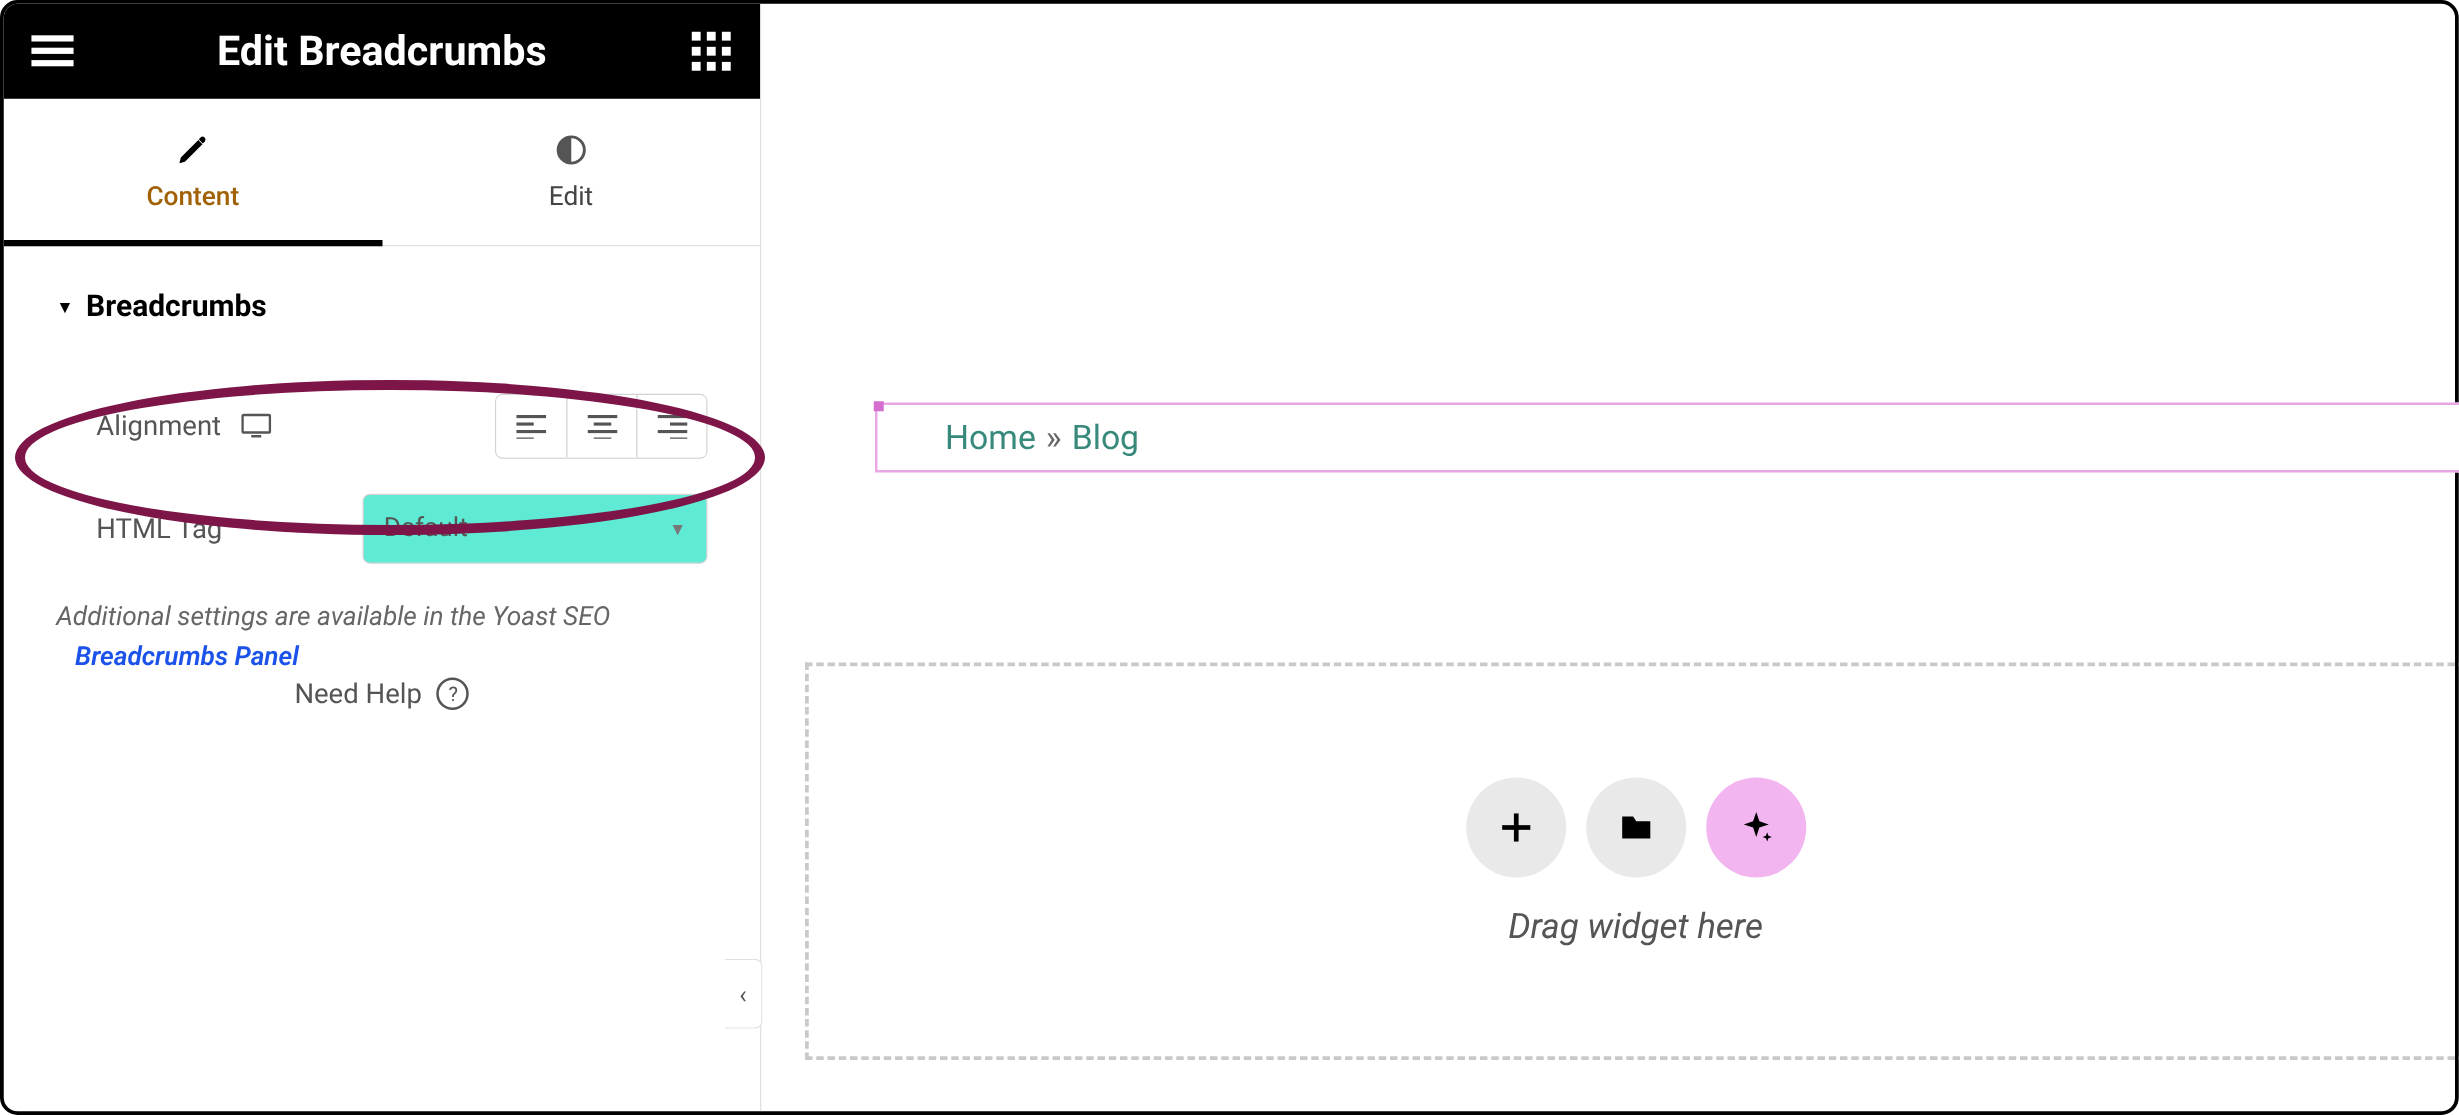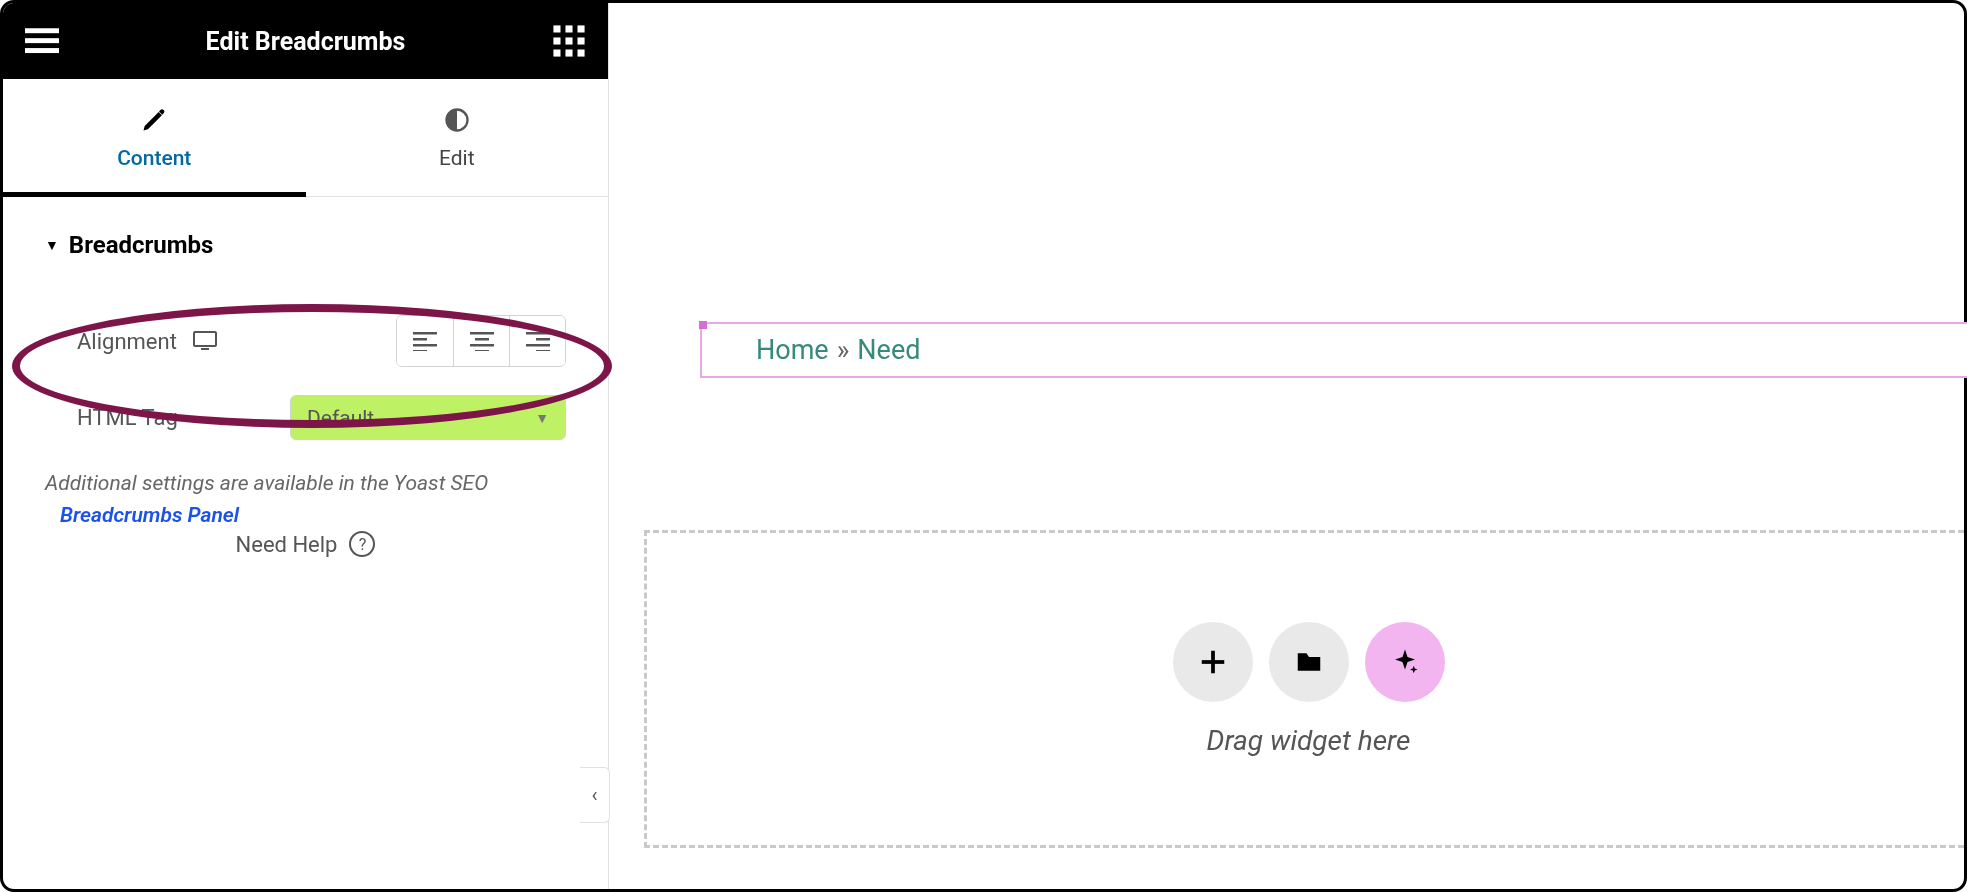--- a/index.html
+++ b/index.html
@@ -26,41 +26,41 @@
   .panel-header {
     background: #000;
     color: #fff;
     height: 76px;
     display: flex;
     align-items: center;
     justify-content: space-between;
     padding: 0 22px;
   }
   .panel-header .hdr-icon { width: 34px; height: 34px; display:flex; align-items:center; justify-content:center; cursor:pointer; }
-  .panel-title { font-size: 25px; font-weight: 700; }
+  .panel-title { font-size: 33px; font-weight: 700; }
 
   
   .tabs {
     display: flex;
     border-bottom: 1px solid #e3e3e3;
     height: 118px;
   }
   .tab {
     flex: 1;
     display: flex;
     flex-direction: column;
     align-items: center;
     justify-content: center;
     gap: 12px;
     color: #444;
     cursor: pointer;
     font-size: 21px;
     position: relative;
   }
-  .tab.active { color: #0369a1; font-weight: 500; }
+  .tab.active { color: #a16207; font-weight: 500; }
   .tab.active::after {
     content: "";
     position: absolute;
     bottom: -1px; left: 0;
     width: 100%; height: 5px;
     background: #000;
   }
   .tab svg { width: 28px; height: 28px; fill: #555; }
   .tab.active svg { fill: #000; }
 
@@ -107,31 +107,31 @@
     display:flex; align-items:center; justify-content:center;
     border-left: 1px solid #d3d3d3;
     background: #fff;
     cursor: pointer;
   }
   .align-btn:first-child { border-left: none; }
   .align-btn svg { width: 24px; height: 20px; fill:#555; }
 
   .select {
     width: 276px;
-    height: 45px;
+    height: 56px;
     border: 1px solid #d3d3d3;
     border-radius: 6px;
     display: flex;
     align-items: center;
     justify-content: space-between;
     padding: 0 16px;
     font-size: 21px;
     color: #555;
     cursor: pointer;
-    background:#bef264;
+    background:#5eead4;
   }
   .select .dd { font-size: 14px; color:#777; }
 
   .note {
     font-size: 21px;
     font-style: italic;
     color: #666;
     margin-top: 26px;
     line-height: 1.5;
   }
@@ -336,21 +336,21 @@
   </div>
 
   <div class="ellipse"></div>
 
 </div>
 
 <div class="canvas-abs">
   <div class="breadcrumb-widget">
     <span class="bc-link">Home</span>
     <span class="bc-sep">»</span>
-    <span class="bc-current">Need</span>
+    <span class="bc-current">Blog</span>
   </div>
 
   <div class="dropzone">
     <div class="dz-actions">
       <div class="dz-btn">
         <svg viewBox="0 0 24 24">
             <rect x="10.5" y="3" width="3" height="18"></rect>
             <rect x="3" y="10.5" width="18" height="3"></rect>
           </svg>
       </div>

